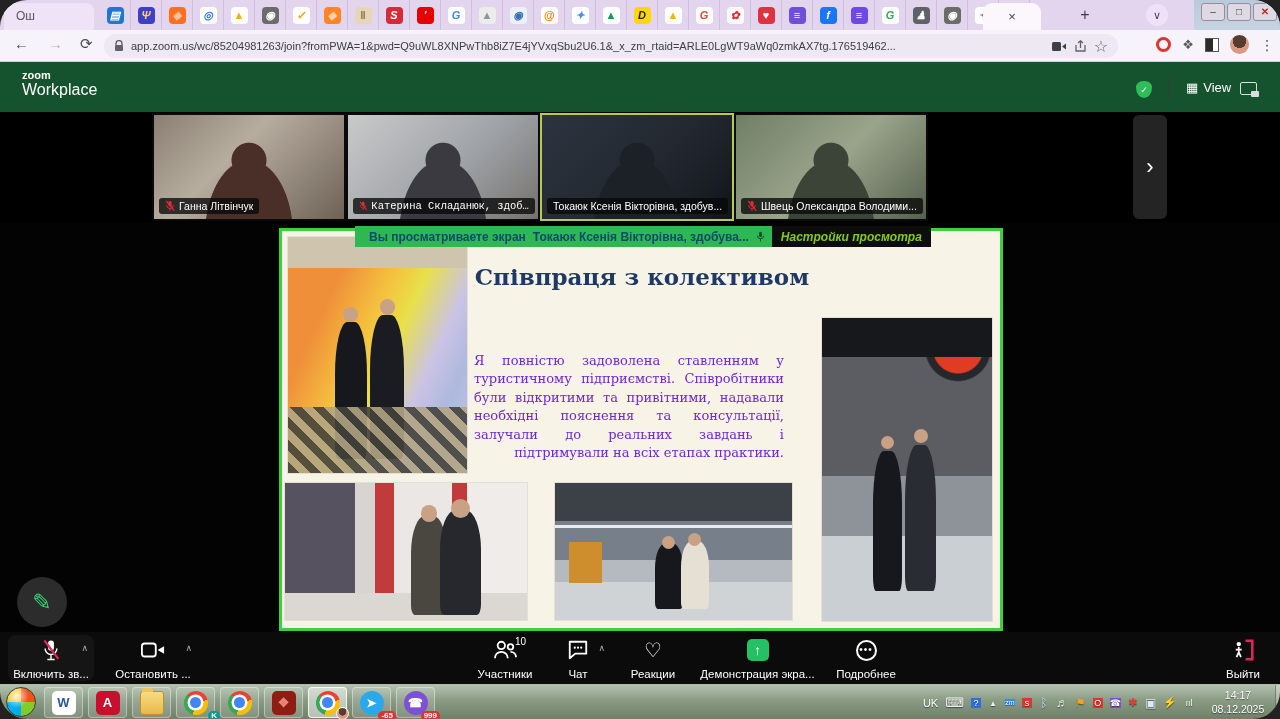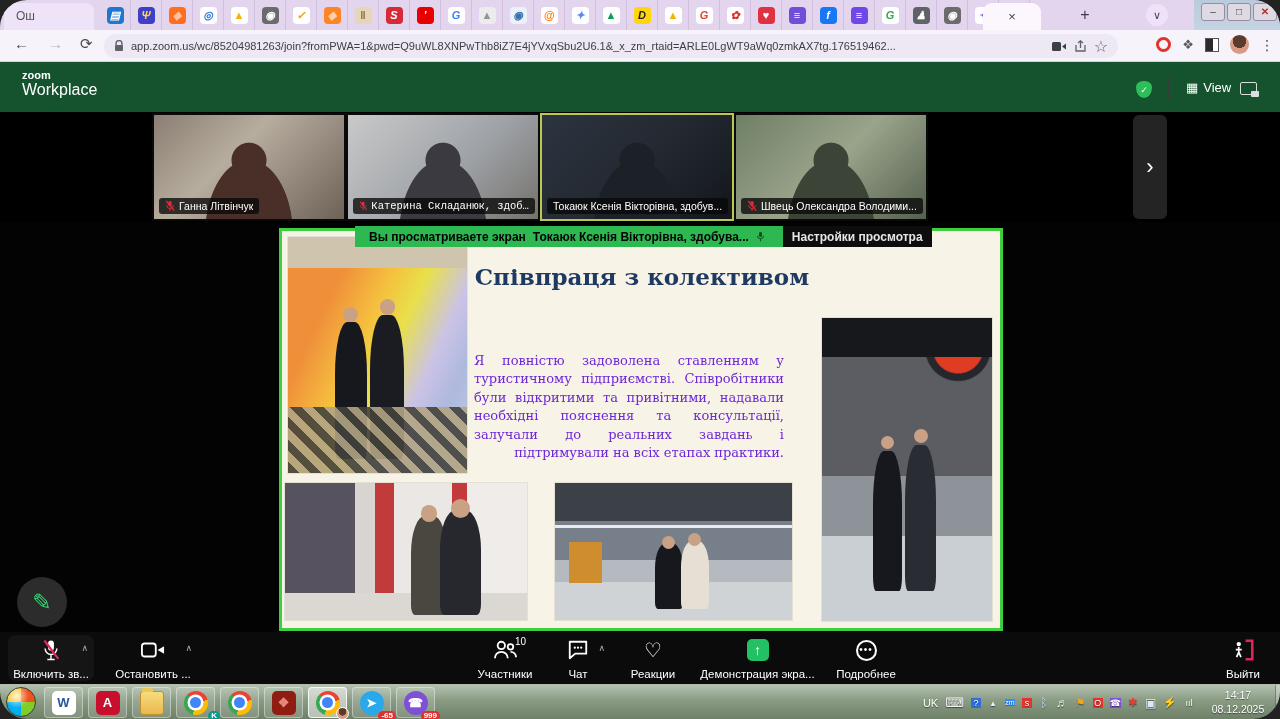--- a/index.html
+++ b/index.html
@@ -94,23 +94,23 @@
       linear-gradient(180deg,#5b5d63 13% 52%,#8d9399 52% 72%,#cacfd3 72% 100%);}
   #ph-ex1{left:3px;top:252px;width:242px;height:137px;background:
       linear-gradient(0deg,#dbd7d3 0 20%,transparent 20%),
       linear-gradient(90deg,#575260 0 29%,#d8d4d2 29% 37%,#c23b3b 37% 45%,#eae7e4 45% 69%,#c23b3b 69% 75%,#efecea 75%);}
   #ph-ex2{left:273px;top:252px;width:237px;height:137px;background:
       linear-gradient(180deg,transparent 0 31%,#e8ecef 31% 32.5%,transparent 32.5%),
       linear-gradient(90deg,transparent 0 6%,#cf8e2e 6% 20%,transparent 20%) 0 62%/100% 30% no-repeat,
       linear-gradient(180deg,#3c4148 0 28%,#77808a 28% 56%,#b4bac0 56% 72%,#cfd3d6 72%);}
   #sharebanner{position:absolute;left:355px;top:4px;height:21px;display:flex;align-items:center;
       background:#2eb852;padding-left:14px;gap:7px;}
-  #sharebanner b{color:#000000;font-size:12px;white-space:nowrap;}
-  #banner-settings{height:21px;background:#0d0d0d;color:#e5e5e5;font-size:12px;font-weight:bold;
-      display:flex;align-items:center;padding:0 9px;margin-left:11px;}
+  #sharebanner b{color:#0c4a6e;font-size:12px;white-space:nowrap;}
+  #banner-settings{height:21px;background:#0d0d0d;color:#84cc16;font-size:12px;font-weight:bold;
+      display:flex;align-items:center;padding:0 9px;margin-left:0;font-style:italic;}
   #annotate-btn{position:absolute;left:17px;top:355px;width:50px;height:50px;border-radius:50%;
       background:#2c2c2c;color:#2fd96d;font-size:23px;display:grid;place-items:center;}
 
   
   #zoomtoolbar{position:absolute;left:0;top:632px;width:1280px;height:52px;background:#0b0b0b;}
   .titem{position:absolute;top:3px;height:46px;text-align:center;color:#fff;}
   .titem .lbl{position:absolute;left:0;right:0;bottom:1px;font-size:11.5px;white-space:nowrap;
       overflow:hidden;text-overflow:ellipsis;}
   .titem .ico{position:absolute;left:0;right:0;top:3px;height:24px;display:grid;place-items:center;}
   .caret{position:absolute;top:8px;font-size:9px;color:#aaa;}

